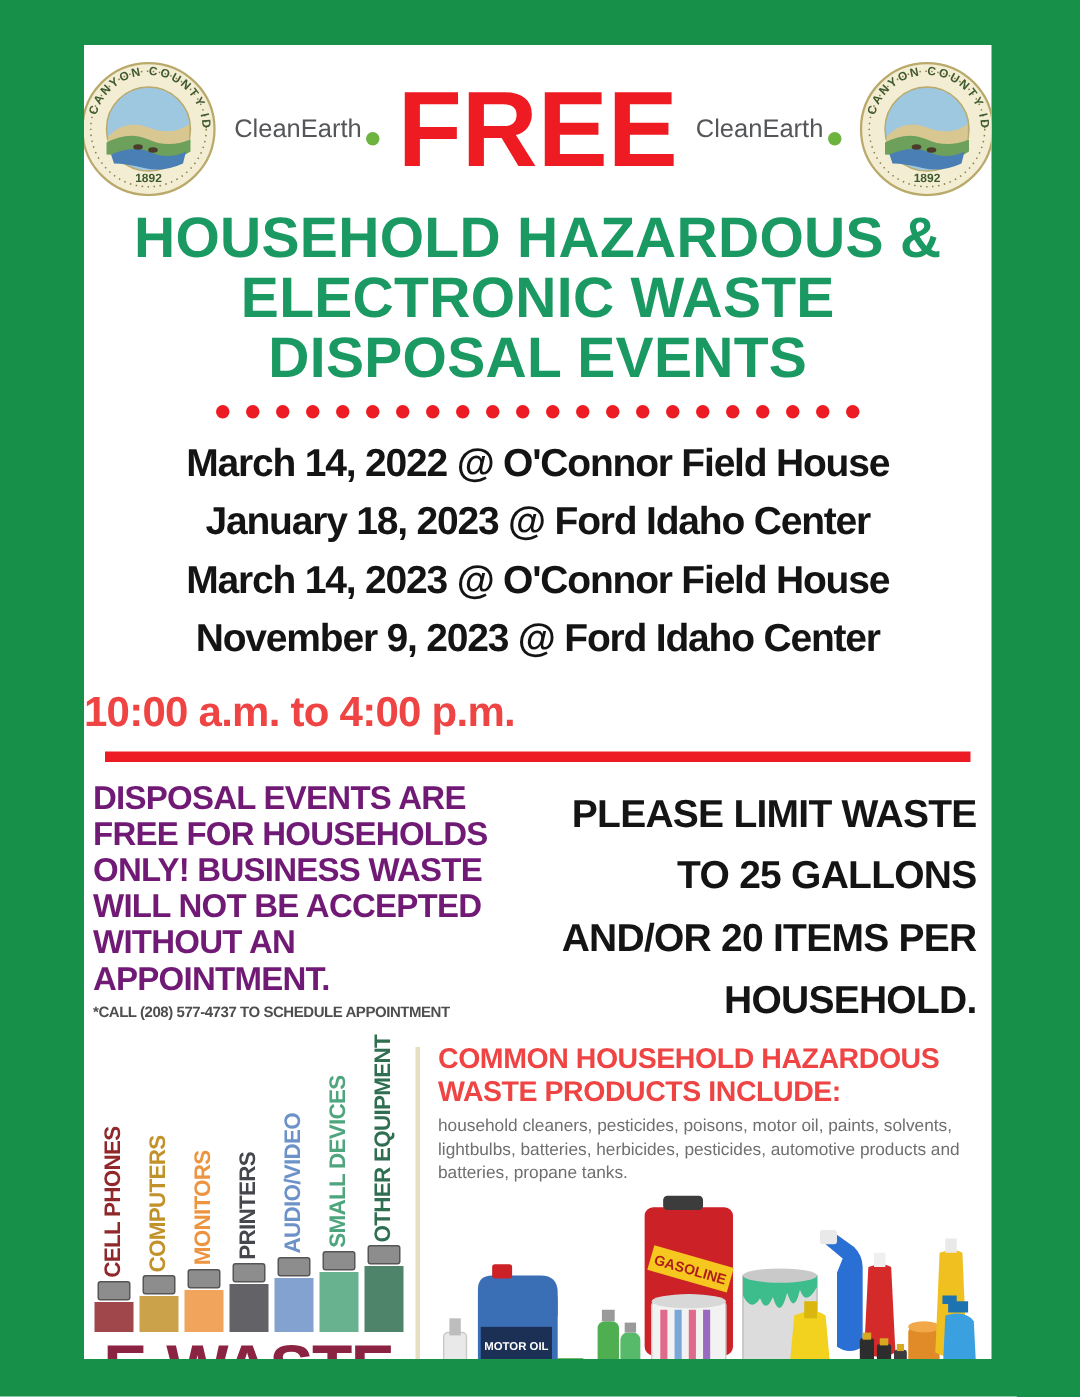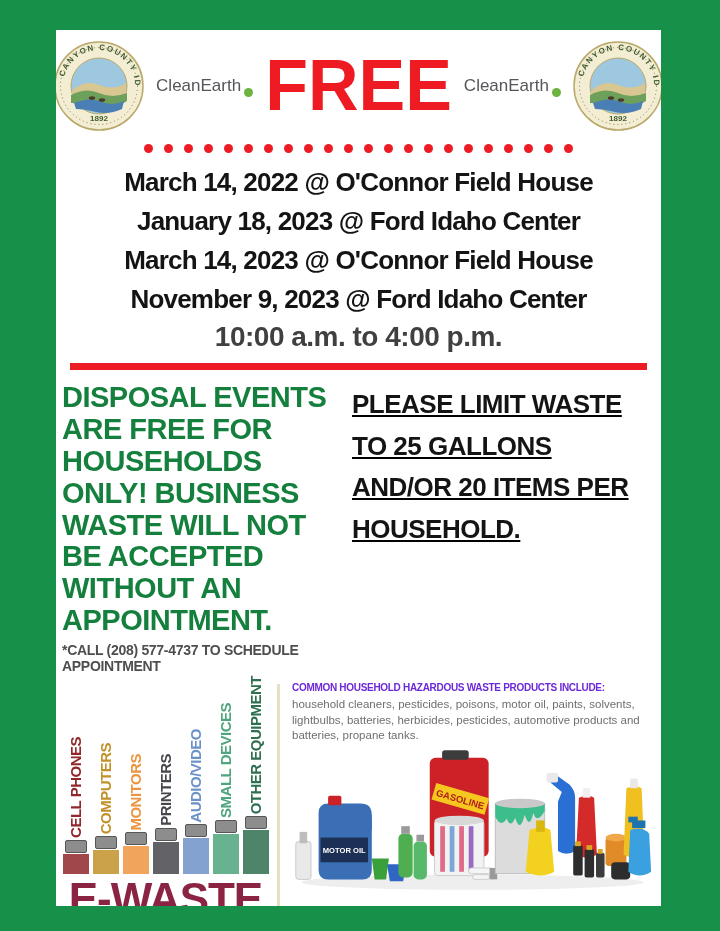--- a/index.html
+++ b/index.html
@@ -18,46 +18,46 @@
   .seal{width:90px;height:90px;flex:0 0 auto;}
   .brand{display:flex;align-items:center;color:#55565a;font-size:17px;font-weight:400;letter-spacing:0;}
   .brand .gdot{width:9px;height:9px;border-radius:50%;background:#6cb33f;margin-left:3px;margin-top:12px;}
   .free{color:#ee1b23;font-size:70px;font-weight:900;letter-spacing:0px;line-height:1;transform:scaleY(1.02);}
   
   .title{margin-top:6px;text-align:center;color:#1a9962;font-weight:900;font-size:38px;line-height:1.05;letter-spacing:0.2px;}
   .dots{display:flex;justify-content:center;gap:11px;margin-top:10px;}
   .dot{width:9px;height:9px;border-radius:50%;background:#ed1c24;}
   
   .dates{margin-top:10px;text-align:center;color:#141414;font-weight:700;font-size:26px;line-height:1.5;letter-spacing:-0.8px;}
-  .time{margin-top:2px;text-align:center;color:#404040;font-weight:700;font-size:28px;letter-spacing:-0.5px;}
+  .time{margin-top:14px;text-align:left;color:#ef4444;font-weight:700;font-size:28px;letter-spacing:-0.5px;}
   .redline{height:7px;background:#ed1c24;margin:10px 14px 0 14px;}
   
   .cols{display:flex;padding:12px 4px 0 6px;}
   .col-l{width:276px;}
-  .households{color:#15803d;font-weight:800;font-size:29px;line-height:1.1;letter-spacing:-0.5px;}
-  .apptnote{margin-top:5px;color:#4e4e4e;font-weight:700;font-size:14px;line-height:1.15;letter-spacing:-0.3px;}
-  .col-r{flex:1;text-align:left;padding:2px 6px 0 14px;text-decoration:underline;}
+  .households{color:#701a75;font-weight:800;font-size:22px;line-height:1.1;letter-spacing:-0.5px;}
+  .apptnote{margin-top:5px;color:#4e4e4e;font-weight:700;font-size:10px;line-height:1.15;letter-spacing:-0.3px;}
+  .col-r{flex:1;text-align:right;padding:2px 6px 0 14px;}
   .limit{color:#141414;font-weight:800;font-size:26px;line-height:1.6;letter-spacing:-0.5px;}
   
   .bottom{display:flex;margin-top:4px;height:268px;}
   .ew{width:219px;flex:0 0 auto;display:flex;flex-direction:column;align-items:center;}
   .ew-cols{display:flex;align-items:flex-end;justify-content:center;gap:4px;height:196px;}
   .ew-col{display:flex;flex-direction:column;align-items:center;justify-content:flex-end;}
   .ew-label{
     writing-mode:vertical-rl;transform:rotate(180deg);
     font-weight:800;font-size:15px;letter-spacing:-0.5px;line-height:1;
     margin-bottom:2px;
   }
   .dev{width:20px;height:11px;background:#8d8d8d;border:1px solid #565656;border-radius:2px;margin-bottom:1px;}
   .step{width:26px;opacity:0.85;}
   .h1{height:20px}.h2{height:24px}.h3{height:28px}.h4{height:32px}.h5{height:36px}.h6{height:40px}.h7{height:44px}
   .ew-title{margin-top:3px;color:#8b2442;font-weight:900;font-size:44px;letter-spacing:-1px;line-height:1;}
   .vdivider{width:3px;background:#e6dfc2;margin:6px 2px 12px 2px;flex:0 0 auto;}
   .hz{flex:1;padding:4px 8px 0 10px;min-width:0;}
-  .hz-head{color:#6d28d9;font-weight:800;font-size:10px;letter-spacing:-0.3px;}
+  .hz-head{color:#ef4444;font-weight:800;font-size:19px;letter-spacing:-0.3px;}
   .hz-items{margin-top:4px;color:#6f6f6f;font-size:11.5px;line-height:1.35;}
   .collage{width:100%;height:148px;display:block;margin-top:2px;}
 </style>
 </head>
 <body>
 
 <div class="flyer">
 
   <div class="hdr">
     <svg class="seal" viewBox="0 0 90 90">
@@ -102,20 +102,25 @@
       <defs>
           <path id="arcB" d="M 9 45 A 36 36 0 0 1 81 45"></path>
         </defs>
       <text font-size="8" font-weight="bold" fill="#3e5a2e" letter-spacing="1.5">
         <textPath href="#arcB" startOffset="8%">CANYON COUNTY IDAHO</textPath>
       </text>
       <text x="45" y="80" text-anchor="middle" font-size="8" font-weight="bold" fill="#3e5a2e">1892</text>
     </svg>
   </div>
 
+  <div class="title">
+    <div>HOUSEHOLD HAZARDOUS &amp;</div>
+    <div>ELECTRONIC WASTE</div>
+    <div>DISPOSAL EVENTS</div>
+  </div>
 
   <div class="dots">
       <span class="dot"></span>
       <span class="dot"></span>
       <span class="dot"></span>
       <span class="dot"></span>
       <span class="dot"></span>
       <span class="dot"></span>
       <span class="dot"></span>
       <span class="dot"></span>

